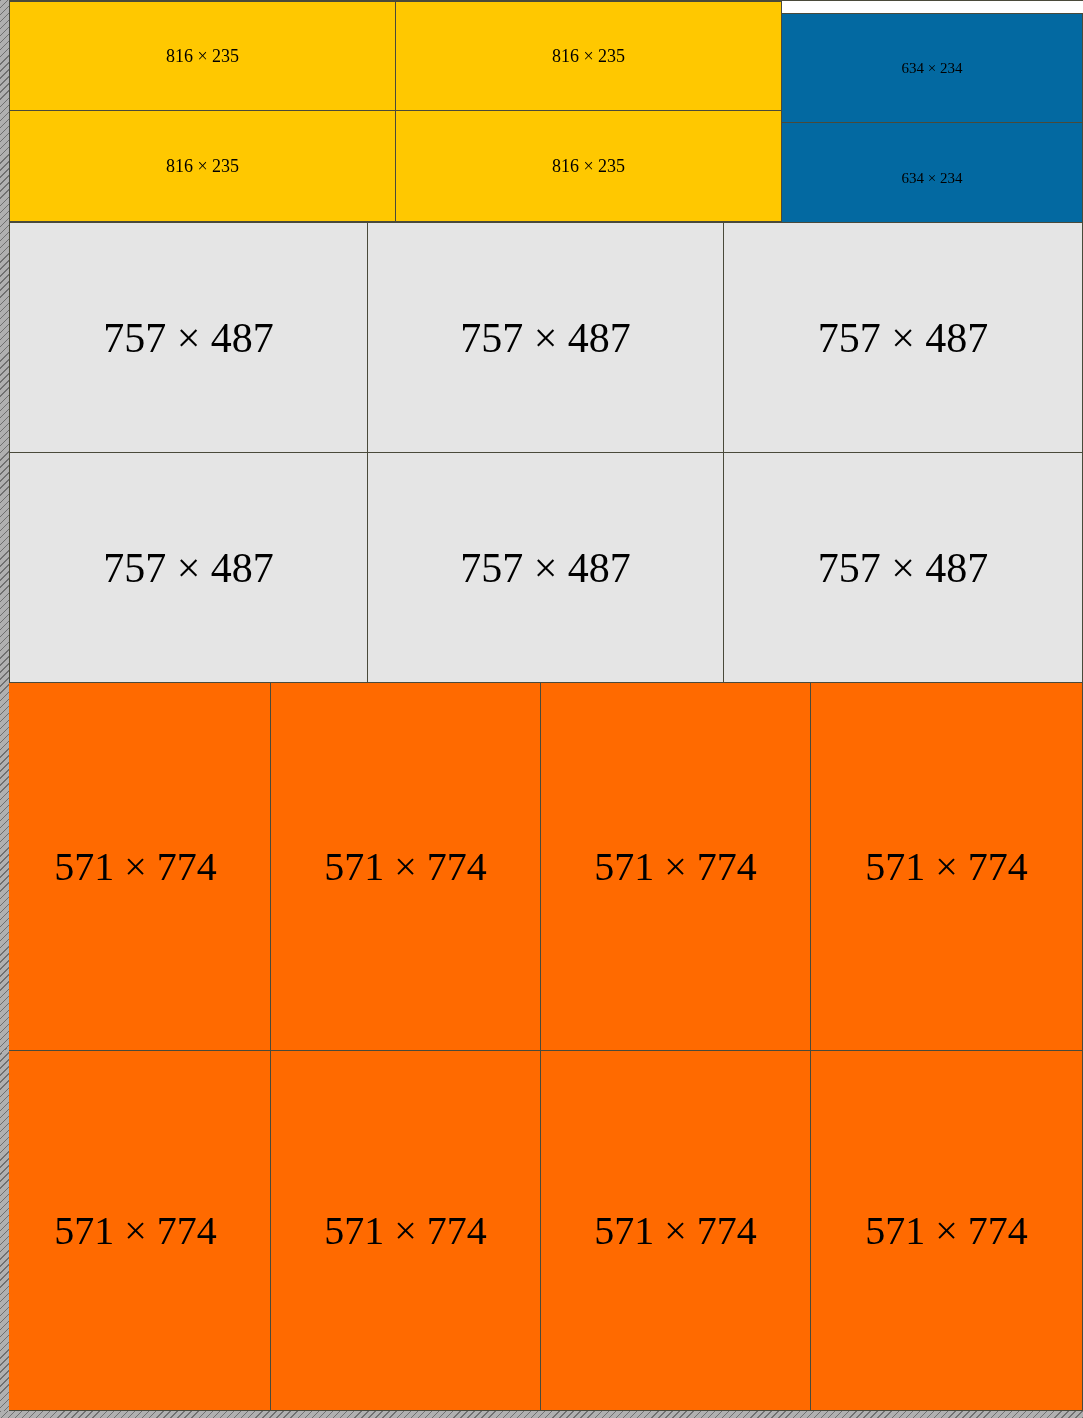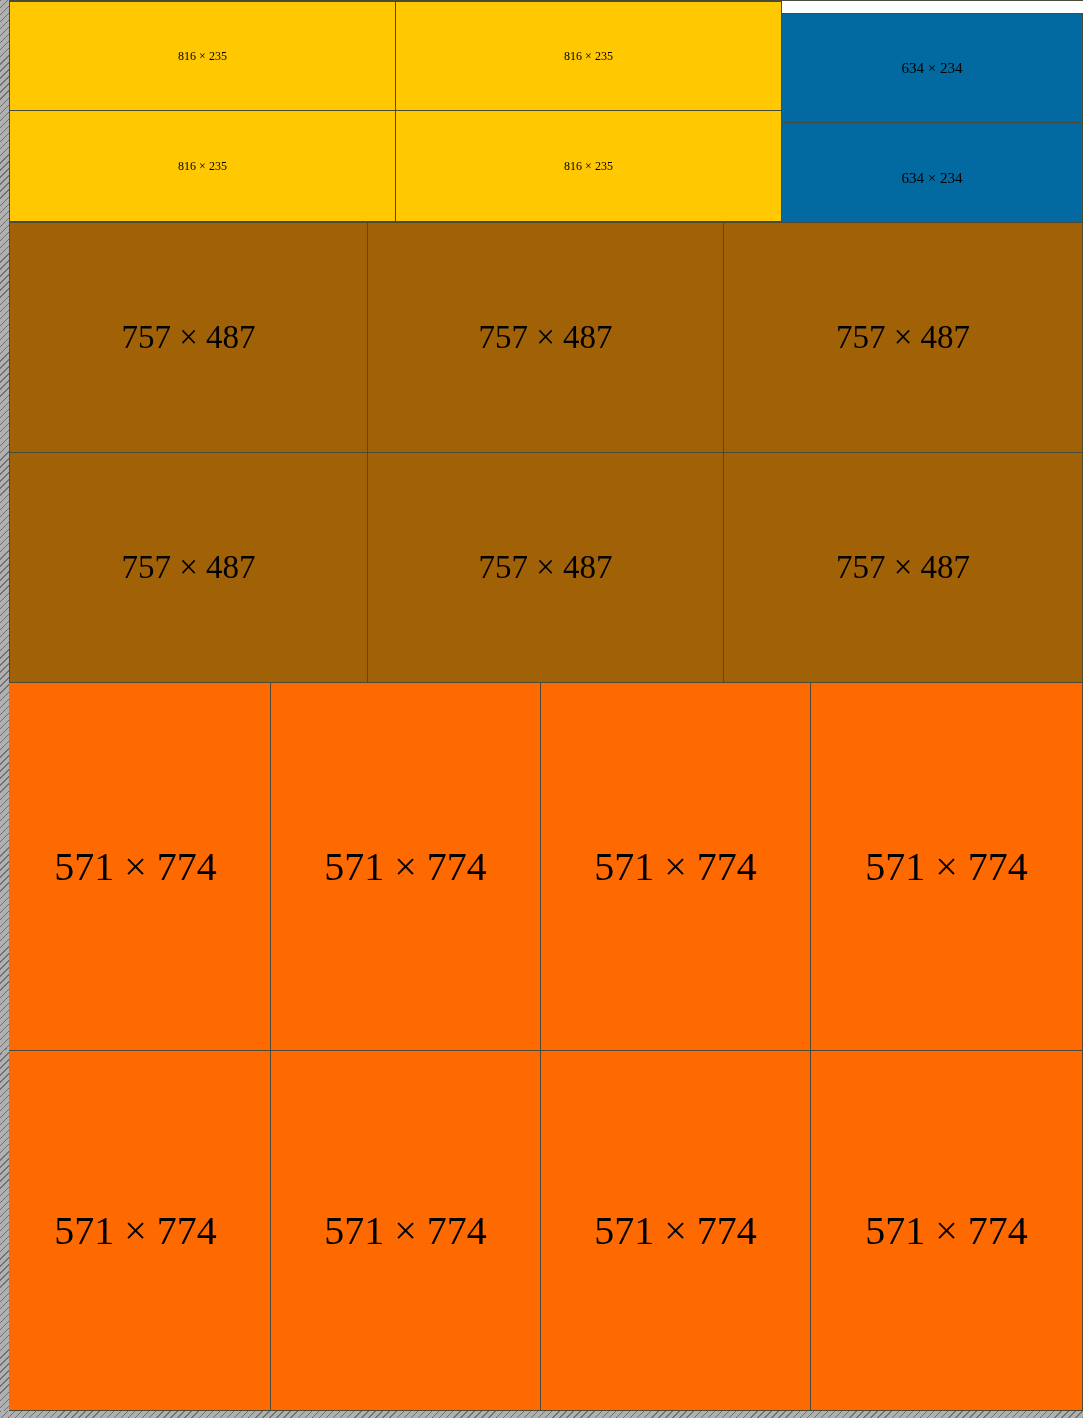--- a/index.html
+++ b/index.html
@@ -64,25 +64,25 @@
     overflow: hidden;
     white-space: nowrap;
   }
 
   .box .dim {
     display: block;
     text-align: center;
   }
 
   
-  .band-a      { background: #FFC800; font-size: 12px; }
+  .band-a      { background: #FFC800; font-size: 18px; }
   .band-a-alt  { background: #0369a1; font-size: 15px; margin-top: 12px; }
 
   
-  .band-b      { background: #a16207; font-size: 33px; }
+  .band-b      { background: #e5e5e5; font-size: 42px; }
 
   
   .band-c      { background: #FF6A00; font-size: 40px; }
 
   
   .top-rule {
     position: absolute;
     left: 9px;
     top: 0;
     width: 1074px;

